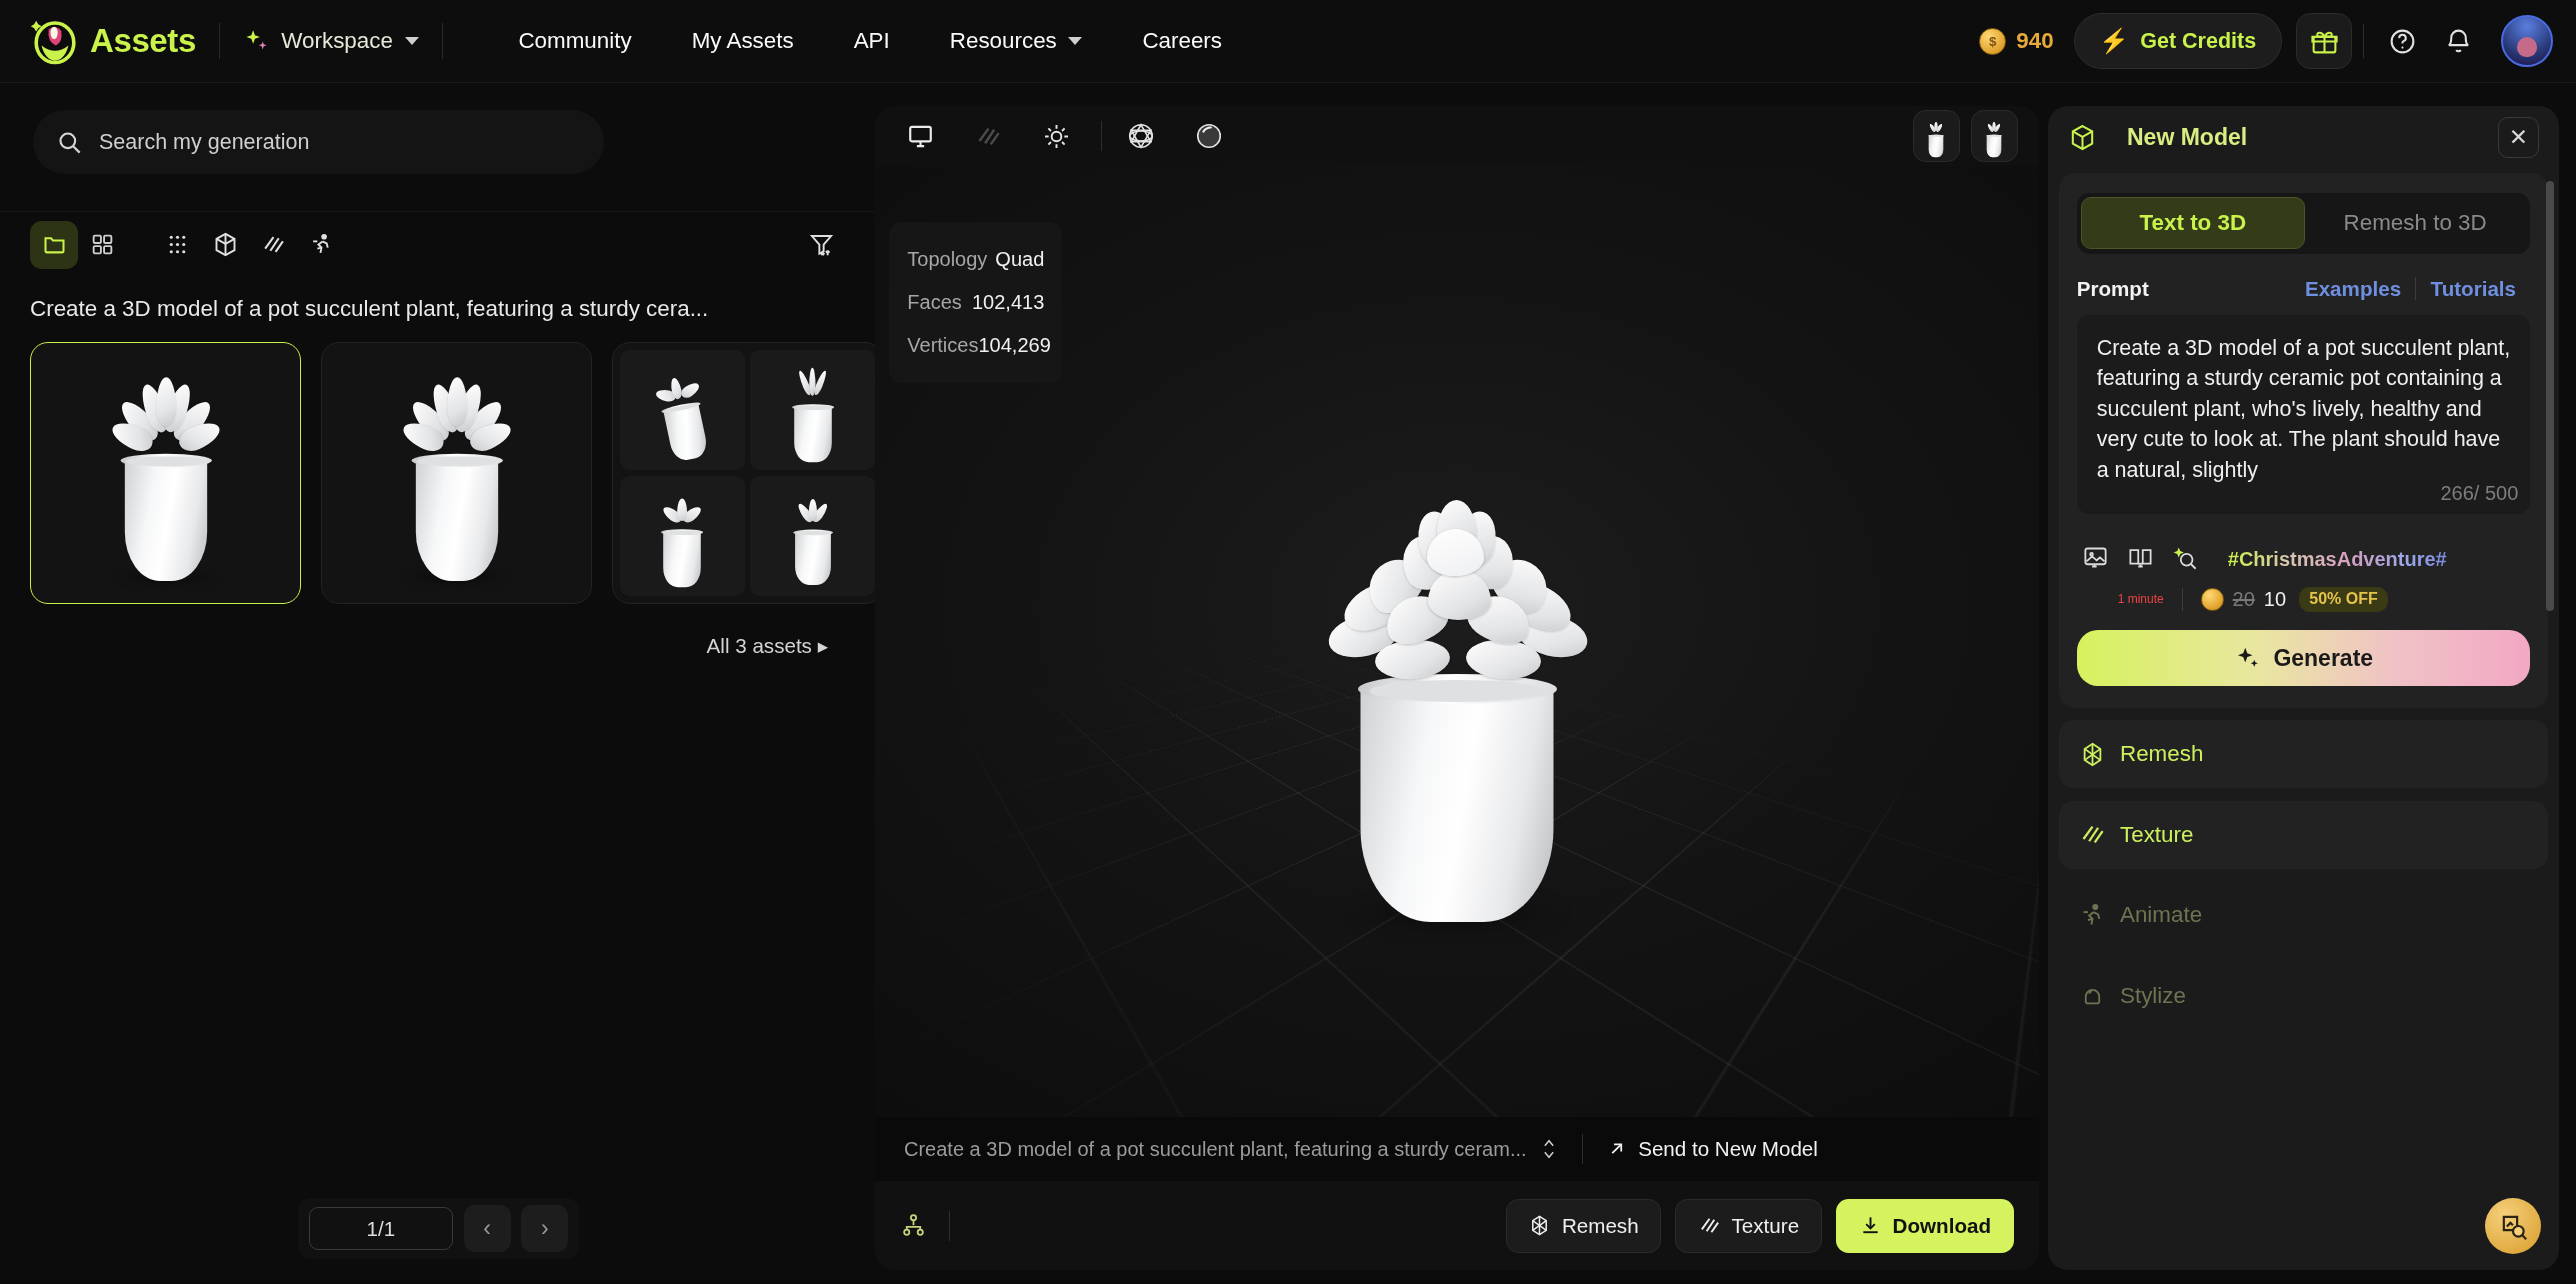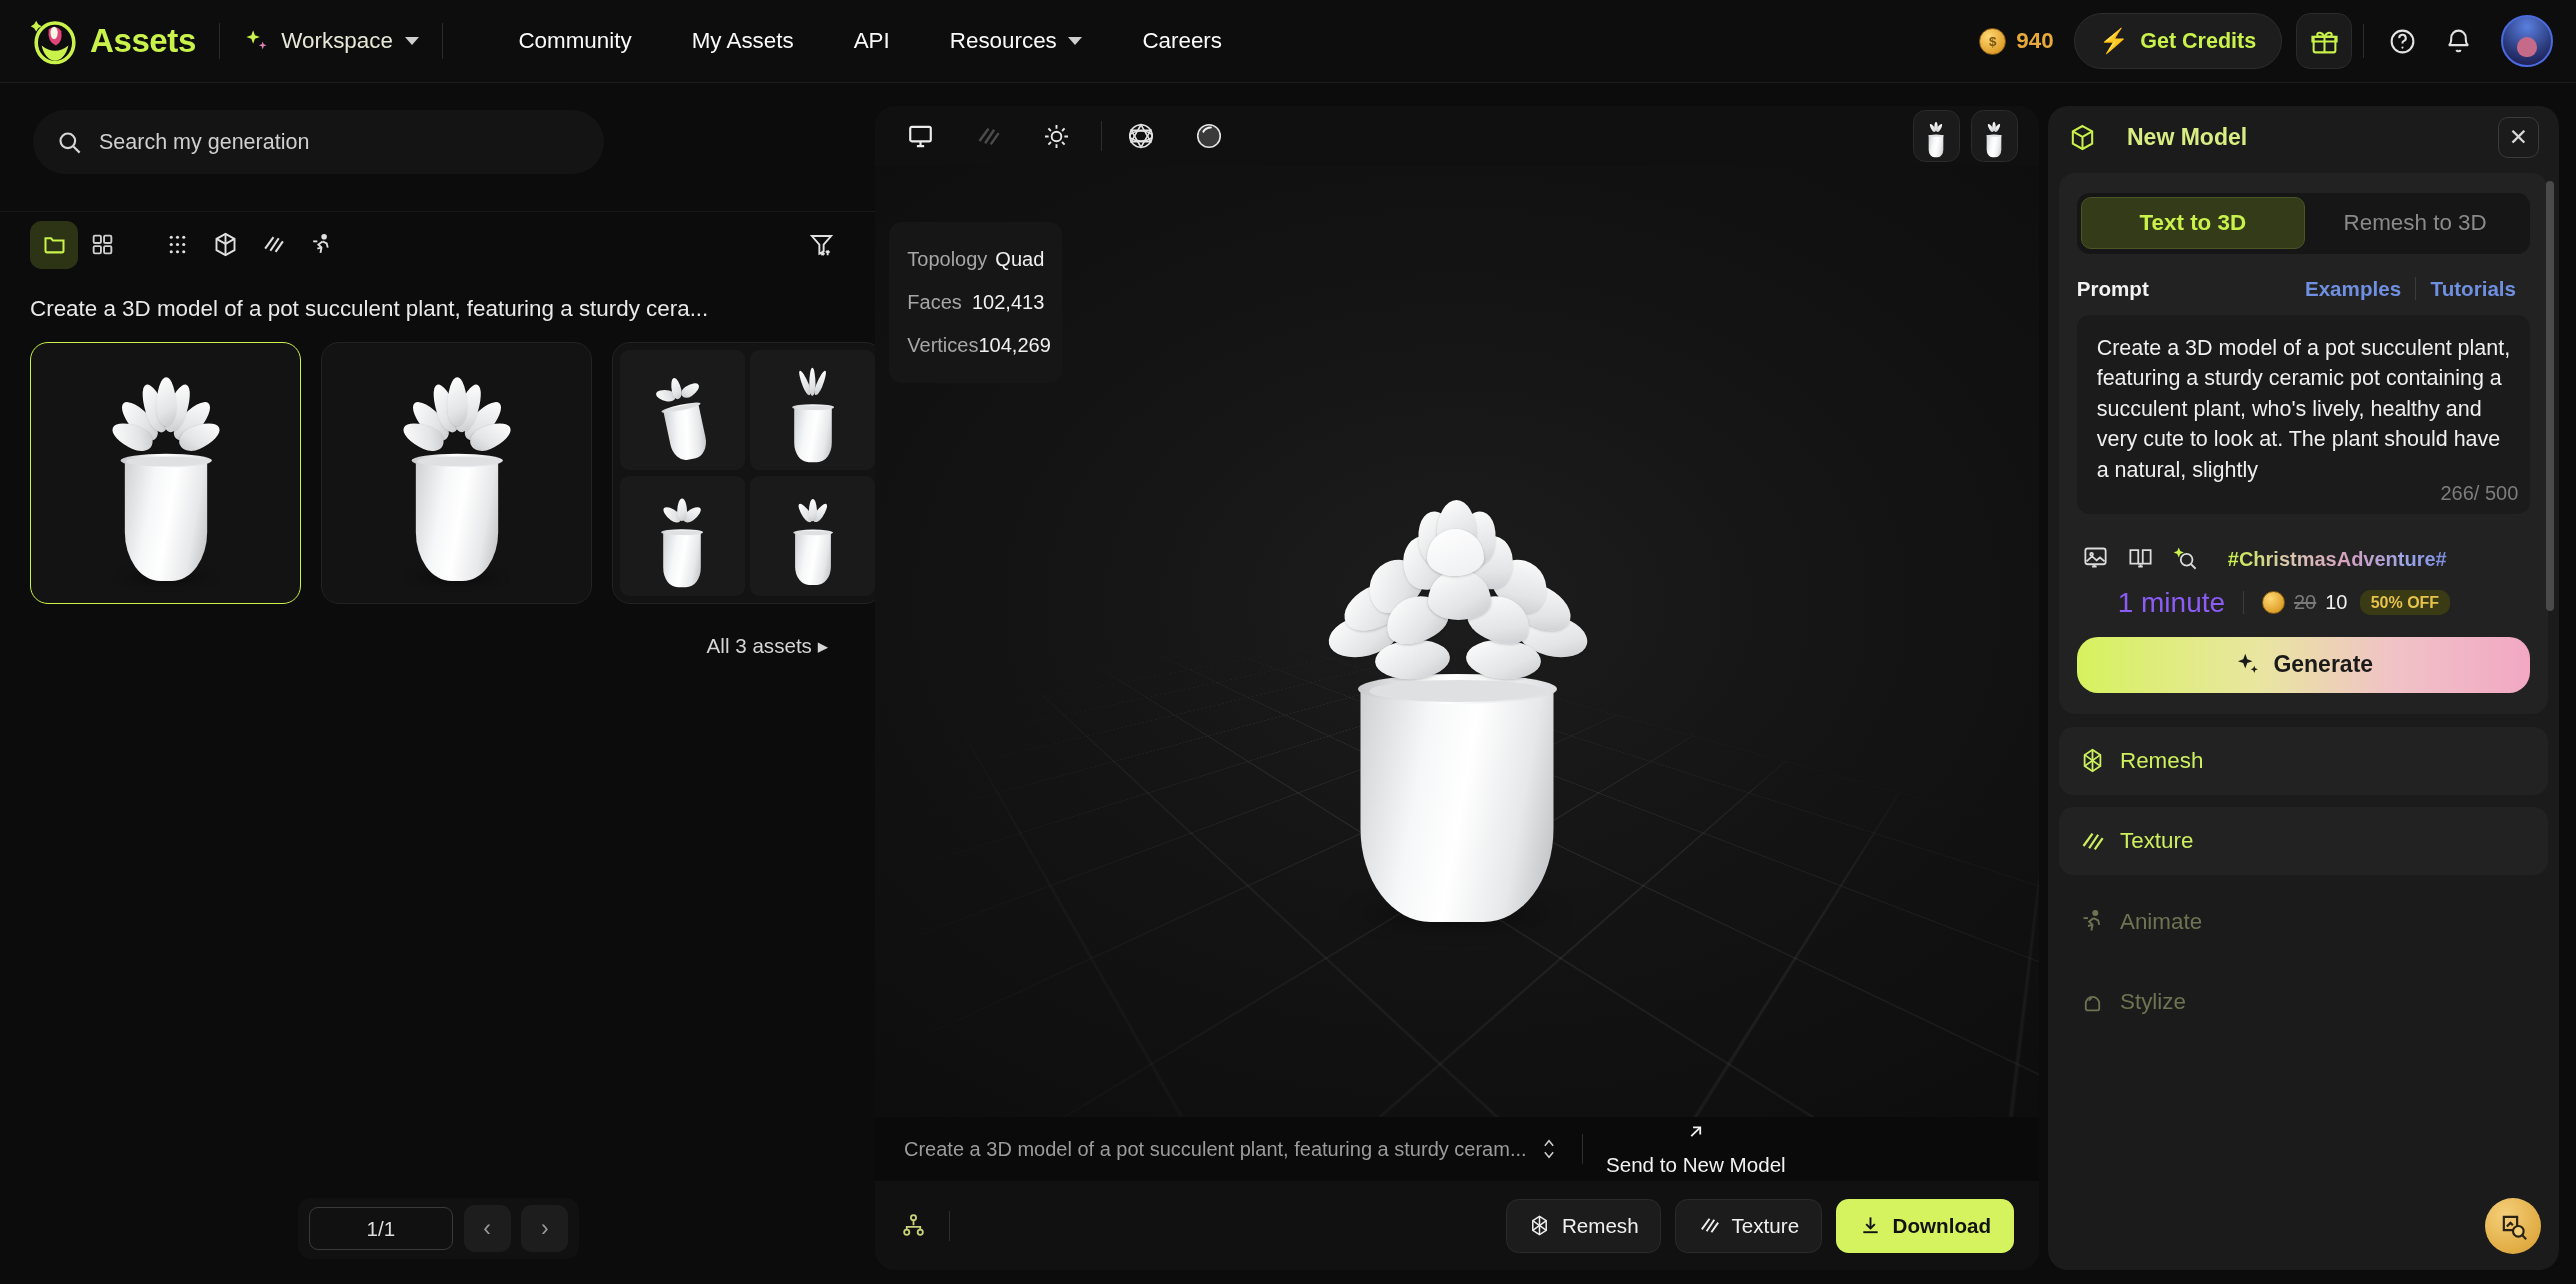--- a/index.html
+++ b/index.html
@@ -127,21 +127,21 @@
     border-radius: 50% 50% 52% 48% / 62% 62% 38% 38%; box-shadow: 0 0.9px 2.7px rgba(0,0,0,0.22); }
   .shadow { position: absolute; left: 50%; bottom: 5.4px; transform: translateX(-50%);
     width: 224px; height: 39px; border-radius: 50%;
     background: radial-gradient(ellipse, rgba(0,0,0,0.55), transparent 70%); filter: blur(8px); }
 
   .vp-promptbar { position: absolute; bottom: 89px; left: 0; width: 1164px; height: 64px;
     background: #0a0a0a; display: flex; align-items: center; padding: 0 29px; }
   .vp-prompt-text { font-size: 20px; color: #9b9b9b; max-width: 743px; overflow: hidden; white-space: nowrap; text-overflow: ellipsis; }
   .stepper { margin-left: 12.5px; color: #d0d0d0; font-size: 18px; line-height: 0.9; cursor: pointer; display:flex;flex-direction:column;align-items:center;}
   .vbar { width: 0.9px; height: 30px; background: #2e2e2e; margin: 0 23px; }
-  .sendnew { display: flex; align-items: center; gap: 10.7px; font-size: 20.6px; color: #f2f2f2; cursor: pointer; font-weight:500;flex-direction:column;}
+  .sendnew { display: flex; align-items: center; gap: 10.7px; font-size: 20.6px; color: #f2f2f2; cursor: pointer; font-weight:500;}
   .vp-bottom { position: absolute; bottom: 0; left: 0; width: 1164px; height: 89px;
     display: flex; align-items: center; padding: 0 25px; background: #111111; }
   .btn-outline { display: flex; align-items: center; gap: 10.7px; height: 54px; padding: 0 21.5px;
     background: #1c1c1c; border: 0.9px solid #2b2b2b; border-radius: 12.5px;
     font-size: 20.6px; color: #f0f0f0; cursor: pointer; margin-left: 14.3px; }
   .btn-primary { display: flex; align-items: center; gap: 10.7px; height: 54px; padding: 0 23px;
     background: #d4f35e; border-radius: 12.5px; font-size: 20.6px; color: #121212; font-weight: 600; cursor: pointer; margin-left: 14.3px; }
 
   
   .rightpanel { position: absolute; top: 106px; left: 2048px; width: 511px; height: 1164px;
@@ -163,21 +163,21 @@
   .plink-div { width: 0.9px; height: 23px; background: #3c3c3c; }
   .ptextarea { margin-top: 14.3px; background: #1b1b1b; border-radius: 12.5px;
     padding: 18px 20px 10.7px 20px; min-height: 199px; position: relative; cursor: text; }
   .ptext { font-size: 21.5px; line-height: 1.42; color: #efefef; }
   .pcount { position: absolute; right: 12px; bottom: 9px; font-size: 20px; color: #7d7d7d; }
   .ptoolbar { display: flex; align-items: flex-end; gap: 18px; margin-top: 30px; padding-left: 5.4px; }
   .hashtag { margin-left: 10.7px; font-size: 20px; font-weight: 600;
     background: linear-gradient(90deg, #c9f24a 0%, #d9c6b0 28%, #d69fc0 55%, #9aa6e8 82%, #7e8de0 100%);
     -webkit-background-clip: text; background-clip: text; color: transparent; cursor: pointer; }
   .costrow { display: flex; align-items: center; gap: 0; margin-top: 16px; padding-left: 41px; }
-  .cost-time { font-size: 28px; color: #8b5cf6; }
+  .cost-time { font-size: 12px; color: #ef4444; }
   .cost-div { width: 0.9px; height: 23px; background: #3c3c3c; margin: 0 18px; }
   .coin-sm { width: 23px; height: 23px; border-radius: 50%;
     background: radial-gradient(circle at 35% 30%, #ffd874, #e0a12c 70%, #b97d18); border:0.9px solid #8c5f10; }
   .cost-old { font-size: 20px; color: #7a7a7a; text-decoration: line-through; margin-left: 9px; }
   .cost-new { font-size: 20px; color: #f0f0f0; margin-left: 9px; }
   .badge-off { margin-left: 12.5px; padding: 3.6px 10.7px; border-radius: 10.7px;
     background: #3a3a14; color: #e6c34a; font-size: 16px; font-weight: bold; }
   .genbtn { margin-top: 18px; height: 56px; border-radius: 21px;
     background: linear-gradient(90deg, #d6f25e 0%, #e9e6a0 40%, #f0c2c6 70%, #f2a8c4 100%);
     display: flex; align-items: center; justify-content: center; gap: 12.5px;

